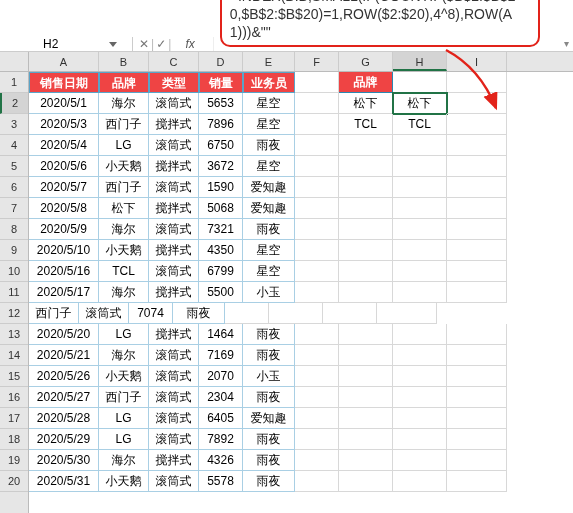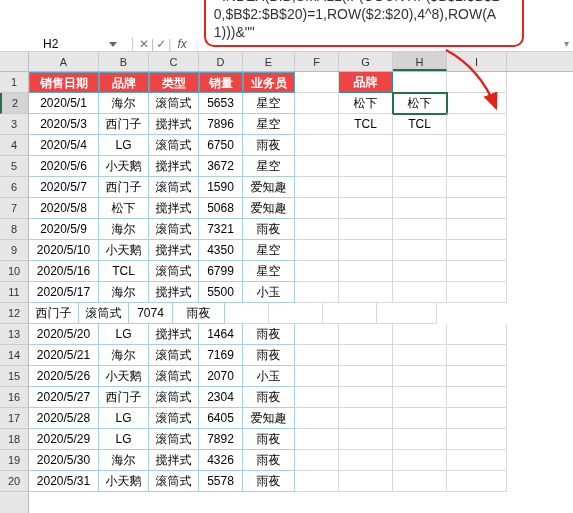--- a/index.html
+++ b/index.html
@@ -5,21 +5,21 @@
   * { margin: 0; padding: 0; box-sizing: border-box; }
   body { font-family: "Microsoft YaHei", Arial, sans-serif; font-size: 12px; background: #fff; }
   .container { width: 573px; height: 513px; position: relative; overflow: hidden; }
 
   
   .formula-row { display: flex; align-items: flex-end; border-bottom: 1px solid #ccc; background: #fff; height: 52px; padding-left: 37px; }
   .name-box-wrap { display: flex; align-items: center; border-right: 1px solid #ccc; padding: 0 6px; min-width: 96px; }
   .name-box { width: 62px; border: none; font-size: 12px; outline: none; }
   .name-dd { width: 0; height: 0; border-left: 4px solid transparent; border-right: 4px solid transparent; border-top: 5px solid #666; margin-left: 4px; }
   .fn-btns { display: flex; align-items: center; padding: 0 6px; color: #777; font-size: 12px; border-right: 1px solid #eee; }
-  .fx { font-style: italic; margin: 0 4px; color: #555; }
+  .fx { font-style: italic; margin: 0 12px; color: #555; }
   .sep { color: #bbb; margin: 0 2px; }
   .formula-box-wrap { flex: 1; position: relative; display: flex; align-items: flex-start; padding: 4px 6px; }
   .formula-callout {
     border: 2px solid #e2231a; border-radius: 10px; padding: 4px 8px;
     font-size: 14px; line-height: 18px; color: #333; background: #fff;
     width: 320px; word-break: break-all;
   }
   .expand-handle { position: absolute; right: 4px; bottom: 2px; color: #888; font-size: 10px; }
 
   

